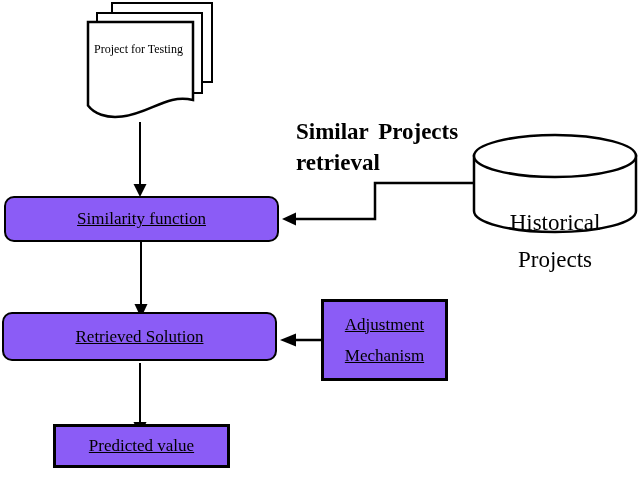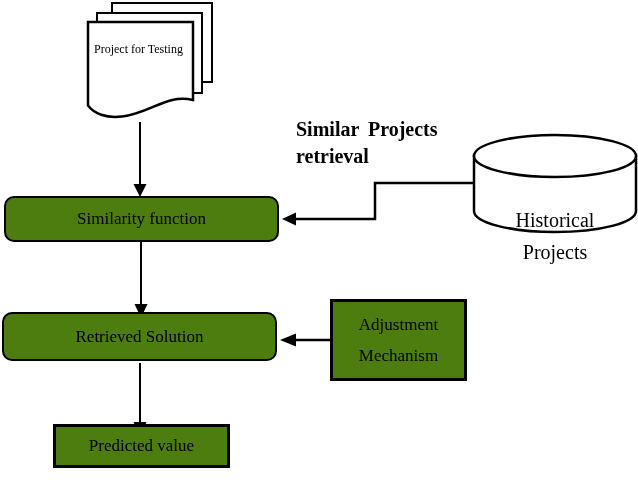--- a/index.html
+++ b/index.html
@@ -23,39 +23,40 @@
     width: 638px;
     height: 486px;
   }
   .node {
     position: absolute;
     box-sizing: border-box;
     display: flex;
     align-items: center;
     justify-content: center;
     text-align: center;
-    background: #4d7c0f;
+    background: #8b5cf6;
     font-size: 17px;
     line-height: 1.25;
+    text-decoration: underline;
   }
   .node.rounded {
     border: 2px solid #000000;
     border-radius: 10px;
   }
   .node.sharp {
     border: 3px solid #000000;
   }
   .node-similarity { left: 4px;   top: 196px; width: 275px; height: 46px; }
   .node-retrieved  { left: 2px;   top: 312px; width: 275px; height: 49px; text-align: right; }
-  .node-adjustment { left: 330px; top: 299px; width: 137px; height: 82px; line-height: 1.85; }
+  .node-adjustment { left: 321px; top: 299px; width: 127px; height: 82px; line-height: 1.85; }
   .node-predicted  { left: 53px;  top: 424px; width: 177px; height: 44px; }
 
   .float-label {
     position: absolute;
-    font-size: 20px;
+    font-size: 23px;
   }
   .doc-label {
     left: 94px; top: 41px; width: 92px;
     font-size: 12px; line-height: 1.45;
   }
   .annotation-label {
     left: 296px; top: 116px; width: 185px;
     font-weight: bold; line-height: 1.35;
     word-spacing: 4px;
   }

